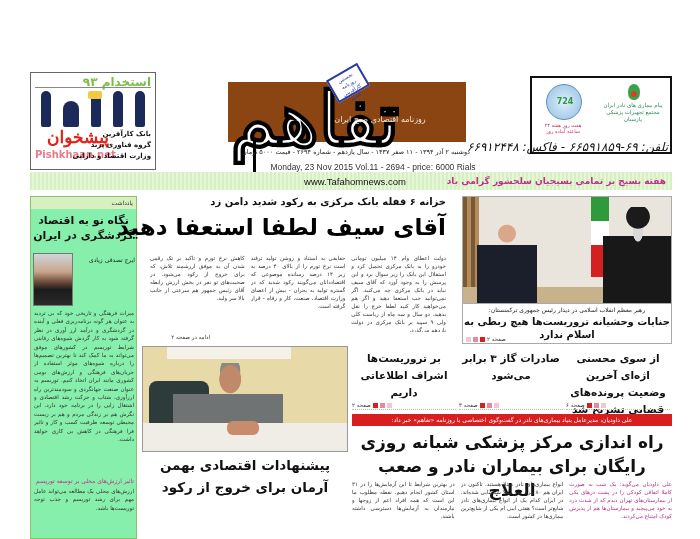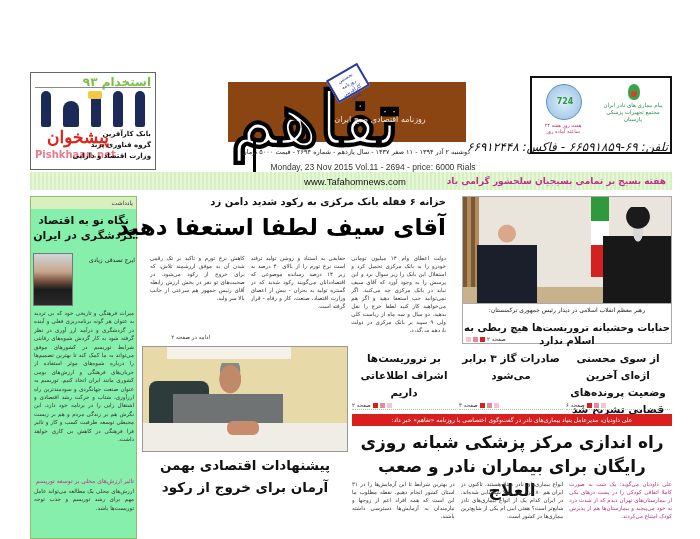--- a/index.html
+++ b/index.html
@@ -62,21 +62,21 @@
   
   .photo-top { left: 462px; top: 196px; width: 210px; height: 108px; overflow: hidden; background: #cbb9a3; border: 1px solid #aaa; }
   .photo-top .wall-l { position: absolute; left: 0; top: 0; width: 16px; height: 108px; background: repeating-linear-gradient(90deg, #7a5a34 0 4px, #b48b5a 4px 8px); }
   .photo-top .wall { position: absolute; left: 16px; top: 0; width: 194px; height: 108px; background: #e9e5dc; }
   .photo-top .flag { position: absolute; left: 128px; top: 0; width: 18px; height: 80px; background: linear-gradient(180deg, #2e9a3c 0 30%, #fff 30% 60%, #d32020 60% 100%); }
   .photo-top .person-l { position: absolute; left: 14px; top: 24px; width: 60px; height: 84px; background: radial-gradient(circle at 50% 15%, #d9a88a 0 11%, transparent 12%), linear-gradient(180deg, transparent 0 28%, #1b1f2b 28%); }
   .photo-top .person-r { position: absolute; left: 140px; top: 10px; width: 70px; height: 98px; background: radial-gradient(circle at 50% 10%, #1b1b1b 0 12%, transparent 13%), radial-gradient(ellipse at 50% 24%, #d9d9d9 0 10%, transparent 11%), linear-gradient(180deg, transparent 0 30%, #181818 30%); }
   .photo-top .floor { position: absolute; left: 0; top: 90px; width: 210px; height: 18px; background: #c8b28c; }
   .photo-cap-box { left: 462px; top: 304px; width: 210px; height: 40px; border: 1px solid #aaa; border-top: none; background: #fff; }
   .photo-kicker { left: 462px; top: 306px; width: 210px; font-size: 6px; direction: rtl; text-align: center; color: #222; }
-  .photo-title { left: 462px; top: 315px; width: 210px; font-size: 10px; font-weight: bold; direction: rtl; text-align: center; line-height: 13px; margin-top: 6px; }
+  .photo-title { left: 462px; top: 315px; width: 210px; font-size: 10px; font-weight: bold; direction: rtl; text-align: center; line-height: 13px; }
 
   .pg-ref { font-size: 5.5px; color: #333; direction: rtl; display: flex; align-items: center; gap: 2px; }
   .pg-ref .sq { display: inline-block; width: 5px; height: 5px; }
 
   
   .photo-mid { left: 142px; top: 346px; width: 206px; height: 106px; overflow: hidden; background: #e8d9a8; border: 1px solid #999; }
   .photo-mid .board { position: absolute; left: 24px; top: 0; width: 124px; height: 12px; background: #f4f1e8; }
   .photo-mid .chair { position: absolute; left: 6px; top: 34px; width: 60px; height: 72px; background: #2d3b3a; border-radius: 8px; }
   .photo-mid .man { position: absolute; left: 30px; top: 16px; width: 110px; height: 90px; background: radial-gradient(ellipse at 52% 18%, #c08a6a 0 13%, transparent 14%), radial-gradient(ellipse at 52% 9%, #8a8a80 0 12%, transparent 13%), linear-gradient(180deg, transparent 0 34%, #6f7373 34%); }
   .photo-mid .desk { position: absolute; left: 0; top: 76px; width: 206px; height: 30px; background: #f0ede6; }

